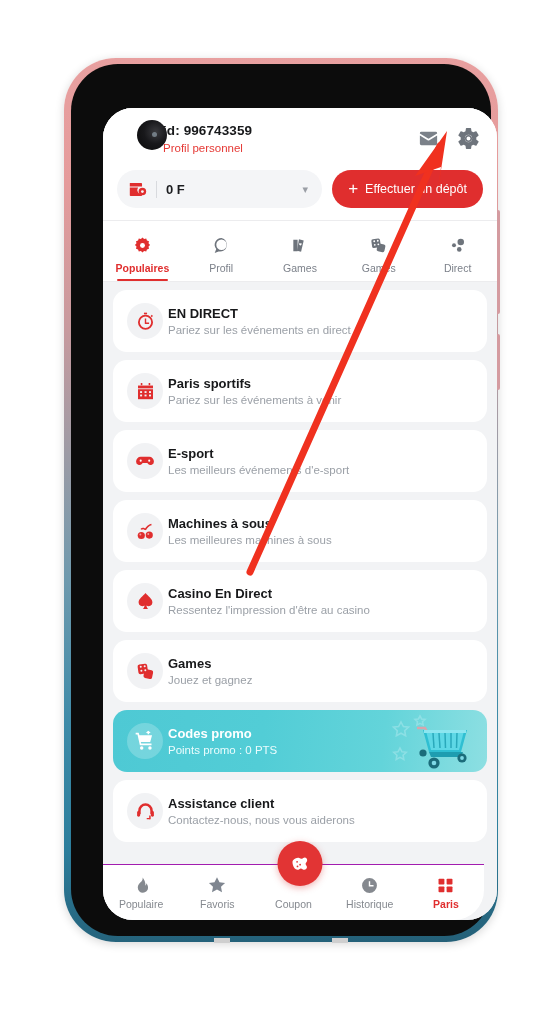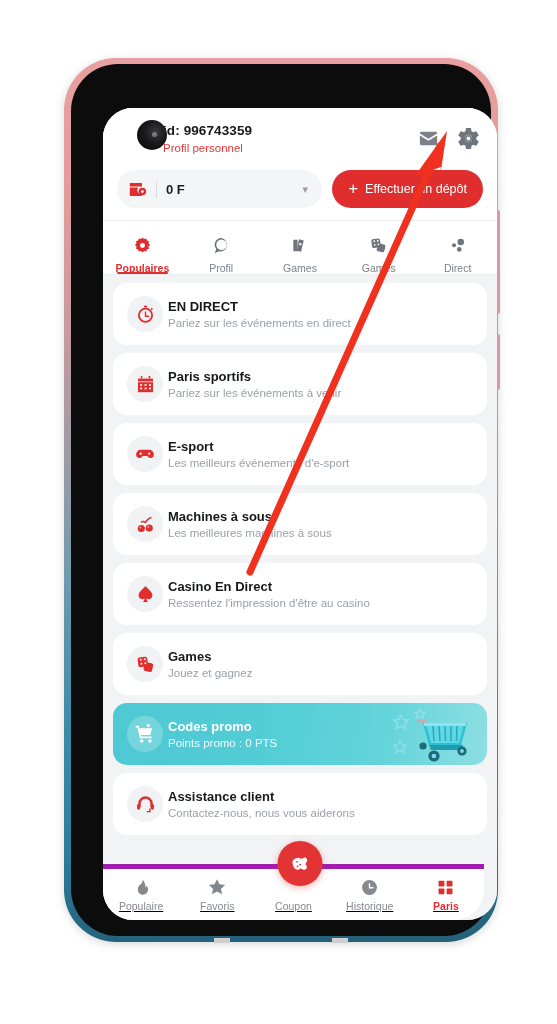--- a/index.html
+++ b/index.html
@@ -101,21 +101,21 @@
   .tabs{
     background:#fff; display:flex; align-items:flex-end;
     border-bottom:1px solid #ececee;
     padding-top:6px;
   }
   .tab{
     flex:1; display:flex; flex-direction:column; align-items:center;
     padding:6px 0 0 0; cursor:pointer; position:relative;
   }
   .tab .ticon{ height:24px; display:flex; align-items:center; justify-content:center; }
-  .tab .tlabel{ font-size:10.5px; color:#7c818a; margin-top:5px; padding-bottom:0; }
+  .tab .tlabel{ font-size:10.5px; color:#7c818a; margin-top:5px; padding-bottom:7px; }
   .tab.active .tlabel{ color:#e02e2e; font-weight:bold; }
   .tab.active::after{
     content:""; position:absolute; bottom:0; left:18%; width:64%;
     height:2.5px; background:#e02e2e; border-radius:2px;
   }
 
   
   .list{ padding:8px 10px 0 10px; }
   .card{
     background:#fff; border-radius:14px;
@@ -136,24 +136,23 @@
     position:relative; overflow:hidden;
   }
   .card.promo .card-ico{ background:rgba(255,255,255,0.22); }
   .card.promo .card-title{ color:#ffffff; }
   .card.promo .card-sub{ color:#eafcfd; }
   .promo-art{ position:absolute; right:4px; top:-2px; width:96px; height:70px; }
 
   
   .botnav{
     position:absolute; left:0; right:13px; bottom:0; height:56px;
-    background:#fff; border-top:5px solid #a21caf;
+    background:#fff; border-top:1px solid #a21caf;
     display:flex; align-items:center;
     border-radius:0 0 30px 30px;
-    text-decoration:underline;
   }
   .nav-item{
     flex:1; display:flex; flex-direction:column; align-items:center;
     justify-content:center; cursor:pointer; gap:3px;
   }
   .nav-item .nlabel{ font-size:10.5px; color:#85898f; }
   .nav-item.active .nlabel{ color:#e02e2e; font-weight:bold; }
   .nav-item.center .nlabel{ color:#85898f; }
   .fab{
     position:absolute; left:50%; transform:translateX(-50%);

